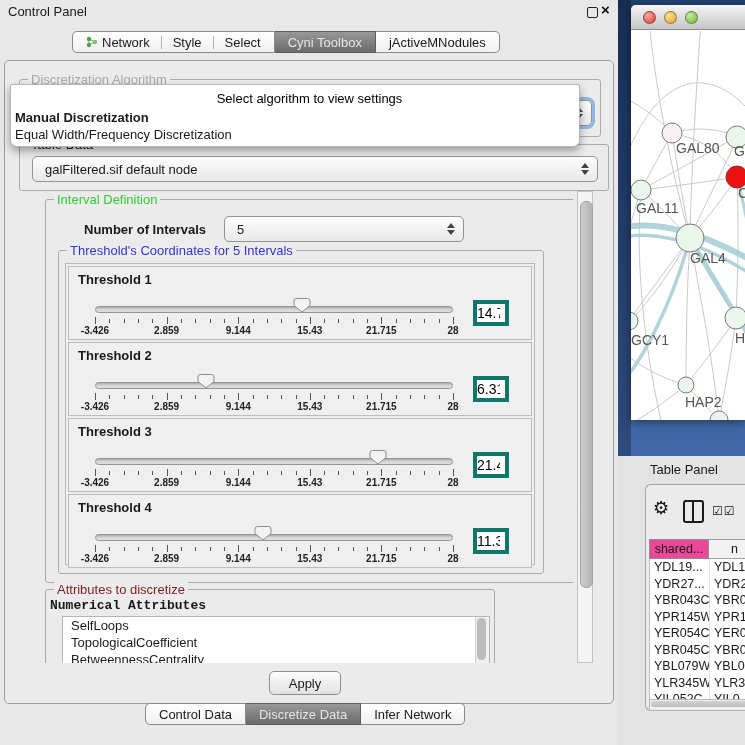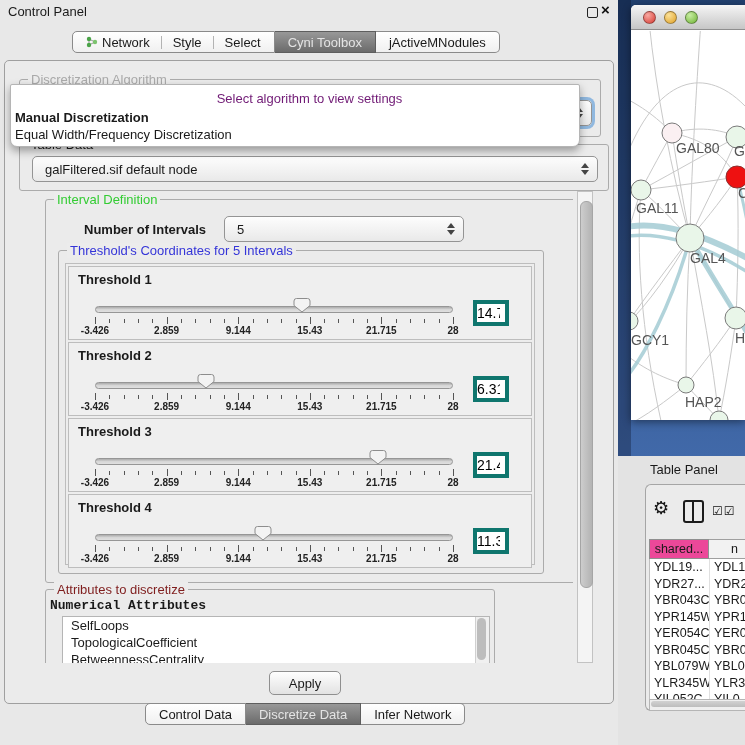--- a/index.html
+++ b/index.html
@@ -34,21 +34,21 @@
   .combo .ctext{flex:1;padding-left:6px;}
   .spin{display:flex;flex-direction:column;gap:2px;margin-right:2px;}
   .spin i{width:0;height:0;border-left:4px solid transparent;border-right:4px solid transparent;}
   .spin .up{border-bottom:5px solid #444;}
   .spin .dn{border-top:5px solid #444;}
   .focusring{box-shadow:0 0 0 3px rgba(96,156,217,.65);}
   
   #algo-popup{position:absolute;left:10px;top:84px;width:568px;background:#fff;
       border:1px solid #b5b5b5;border-radius:2px 2px 7px 7px;z-index:6;
       box-shadow:0 4px 9px rgba(0,0,0,.35);padding-bottom:3px;}
-  .pop-ph{text-align:center;color:#701a75;font-size:13px;padding:6px 0 3px;margin-left:29px;}
+  .pop-ph{text-align:center;color:#000000;font-size:13px;padding:6px 0 3px;margin-left:29px;}
   .pop-item{font-size:13px;padding:1px 4px;}
   .pop-item.b{font-weight:bold;}
   
   #settings-scroll{position:absolute;left:8px;top:130px;width:560px;height:472px;overflow:hidden;}
   #vscroll{position:absolute;left:572px;top:130px;width:16px;height:472px;background:#f4f4f4;
            border:1px solid #c2c2c2;box-sizing:border-box;}
   #vscroll .vthumb{position:absolute;left:2px;top:9px;width:11px;height:385px;border-radius:6px;
            background:linear-gradient(90deg,#cdcdcd,#b3b3b3);border:1px solid #a5a5a5;}
   
   .thr-rows{position:absolute;left:6px;top:12px;width:470px;height:302px;border:1px solid #bdbdbd;

